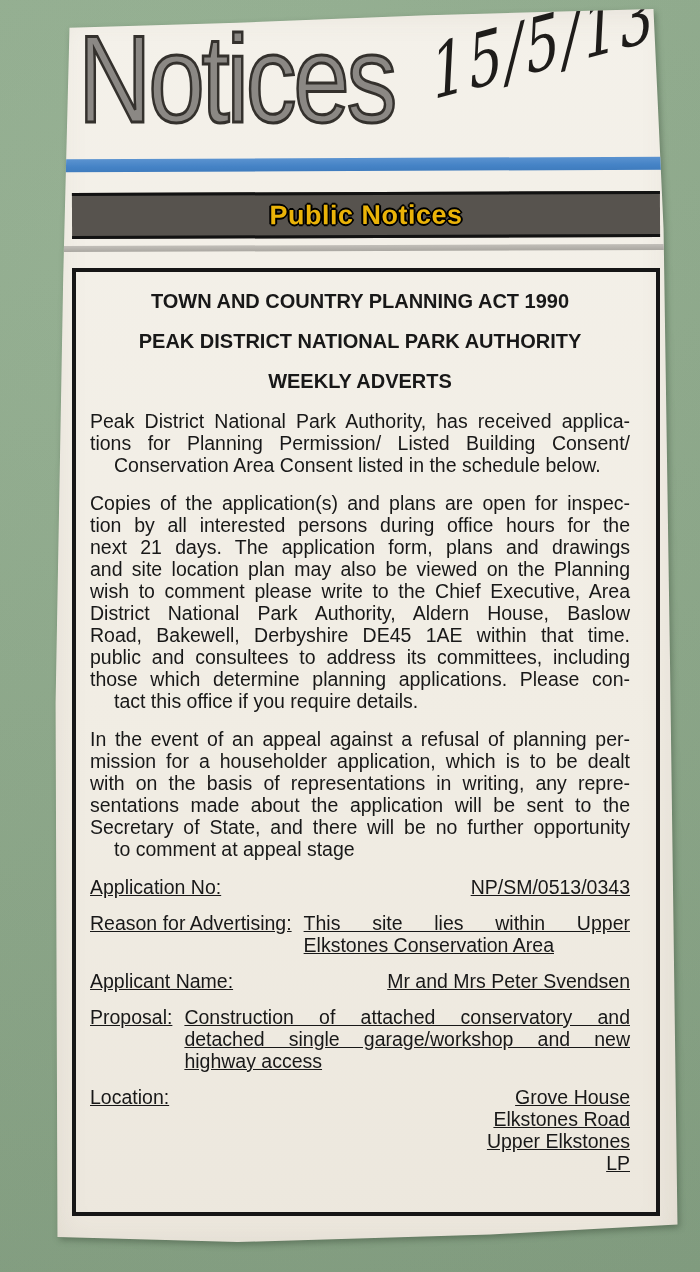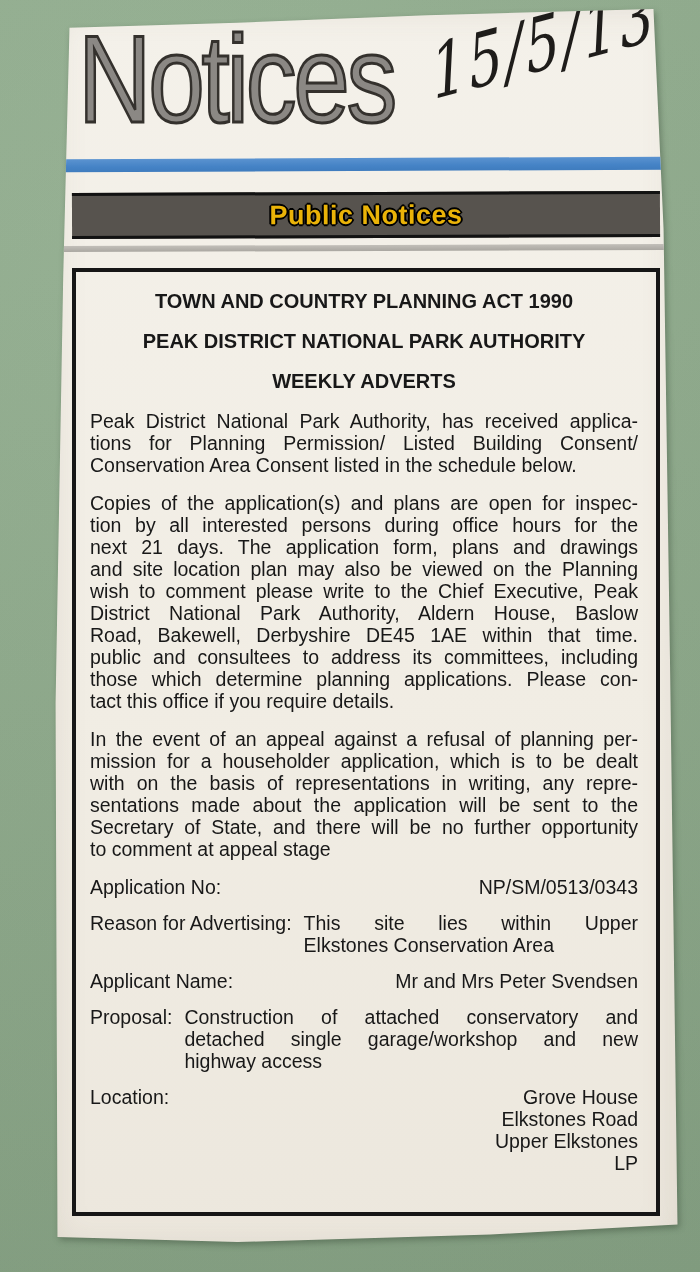--- a/index.html
+++ b/index.html
@@ -45,27 +45,27 @@
   .pn-bar{height:40px;background:#57534E;border-top:3px solid #121212;border-bottom:3px solid #121212;
     display:flex;align-items:center;justify-content:center;transform:rotate(-.2deg);margin-bottom:7px;}
   .pn-bar .bar-label{
     color:#eab308;font-weight:bold;font-size:27px;letter-spacing:.5px;
     text-shadow:-2px 0 #000,2px 0 #000,0 -2px #000,0 2px #000,-1px -1px #000,1px 1px #000,1px -1px #000,-1px 1px #000;
   }
   .gray-stripe{height:6px;background:linear-gradient(#C2BFB9,#AAA7A1);
     margin:0 -18px 17px -22px;transform:rotate(-.2deg);}
 
   
-  .notice-box{border:4px solid #161616;padding:14px 18px 24px 14px;color:#181818;}
+  .notice-box{border:4px solid #161616;padding:14px 26px 24px 14px;color:#181818;}
   .nb-heading{font-weight:bold;font-size:20px;text-align:center;margin:4px 0 17px 0;letter-spacing:0;}
   .para{font-size:19.5px;line-height:22px;margin-bottom:16px;}
   .para .line{text-align:justify;text-align-last:justify;}
-  .para .line.last{text-align-last:left;}
+  .para .line.last{text-align-last:left;margin-left:24px;}
 
-  .field{display:flex;font-size:19.5px;line-height:22px;margin-bottom:14px;}
+  .field{display:flex;font-size:19.5px;line-height:22px;margin-bottom:14px;text-decoration:underline;}
   .field .label{white-space:nowrap;margin-right:12px;}
   .field .value{flex:1;min-width:0;}
   .field .value .line{text-align:right;}
   .field .value.justify .line{text-align:justify;text-align-last:justify;}
   .field .value.justify .line.last{text-align-last:left;}
 </style>
 </head>
 <body>
 
 <div class="paper-wrap">
@@ -93,21 +93,21 @@
         <div class="para">
             <div class="line">Peak District National Park Authority, has received applica-</div>
             <div class="line">tions for Planning Permission/ Listed Building Consent/</div>
             <div class="line last">Conservation Area Consent listed in the schedule below.</div>
           </div>
         <div class="para">
             <div class="line">Copies of the application(s) and plans are open for inspec-</div>
             <div class="line">tion by all interested persons during office hours for the</div>
             <div class="line">next 21 days.  The application form, plans and drawings</div>
             <div class="line">and site location plan may also be viewed on the Planning</div>
-            <div class="line">wish to comment please write to the Chief Executive, Peak</div>
+            <div class="line">wish to comment please write to the Chief Executive, Area</div>
             <div class="line">District National Park Authority, Aldern House, Baslow</div>
             <div class="line">Road, Bakewell, Derbyshire DE45 1AE within that time.</div>
             <div class="line">public and consultees to address its committees, including</div>
             <div class="line">those which determine planning applications.  Please con-</div>
             <div class="line last">tact this office if you require details.</div>
           </div>
         <div class="para">
             <div class="line">In the event of an appeal against a refusal of planning per-</div>
             <div class="line">mission for a householder application, which is to be dealt</div>
             <div class="line">with on the basis of representations in writing, any repre-</div>

